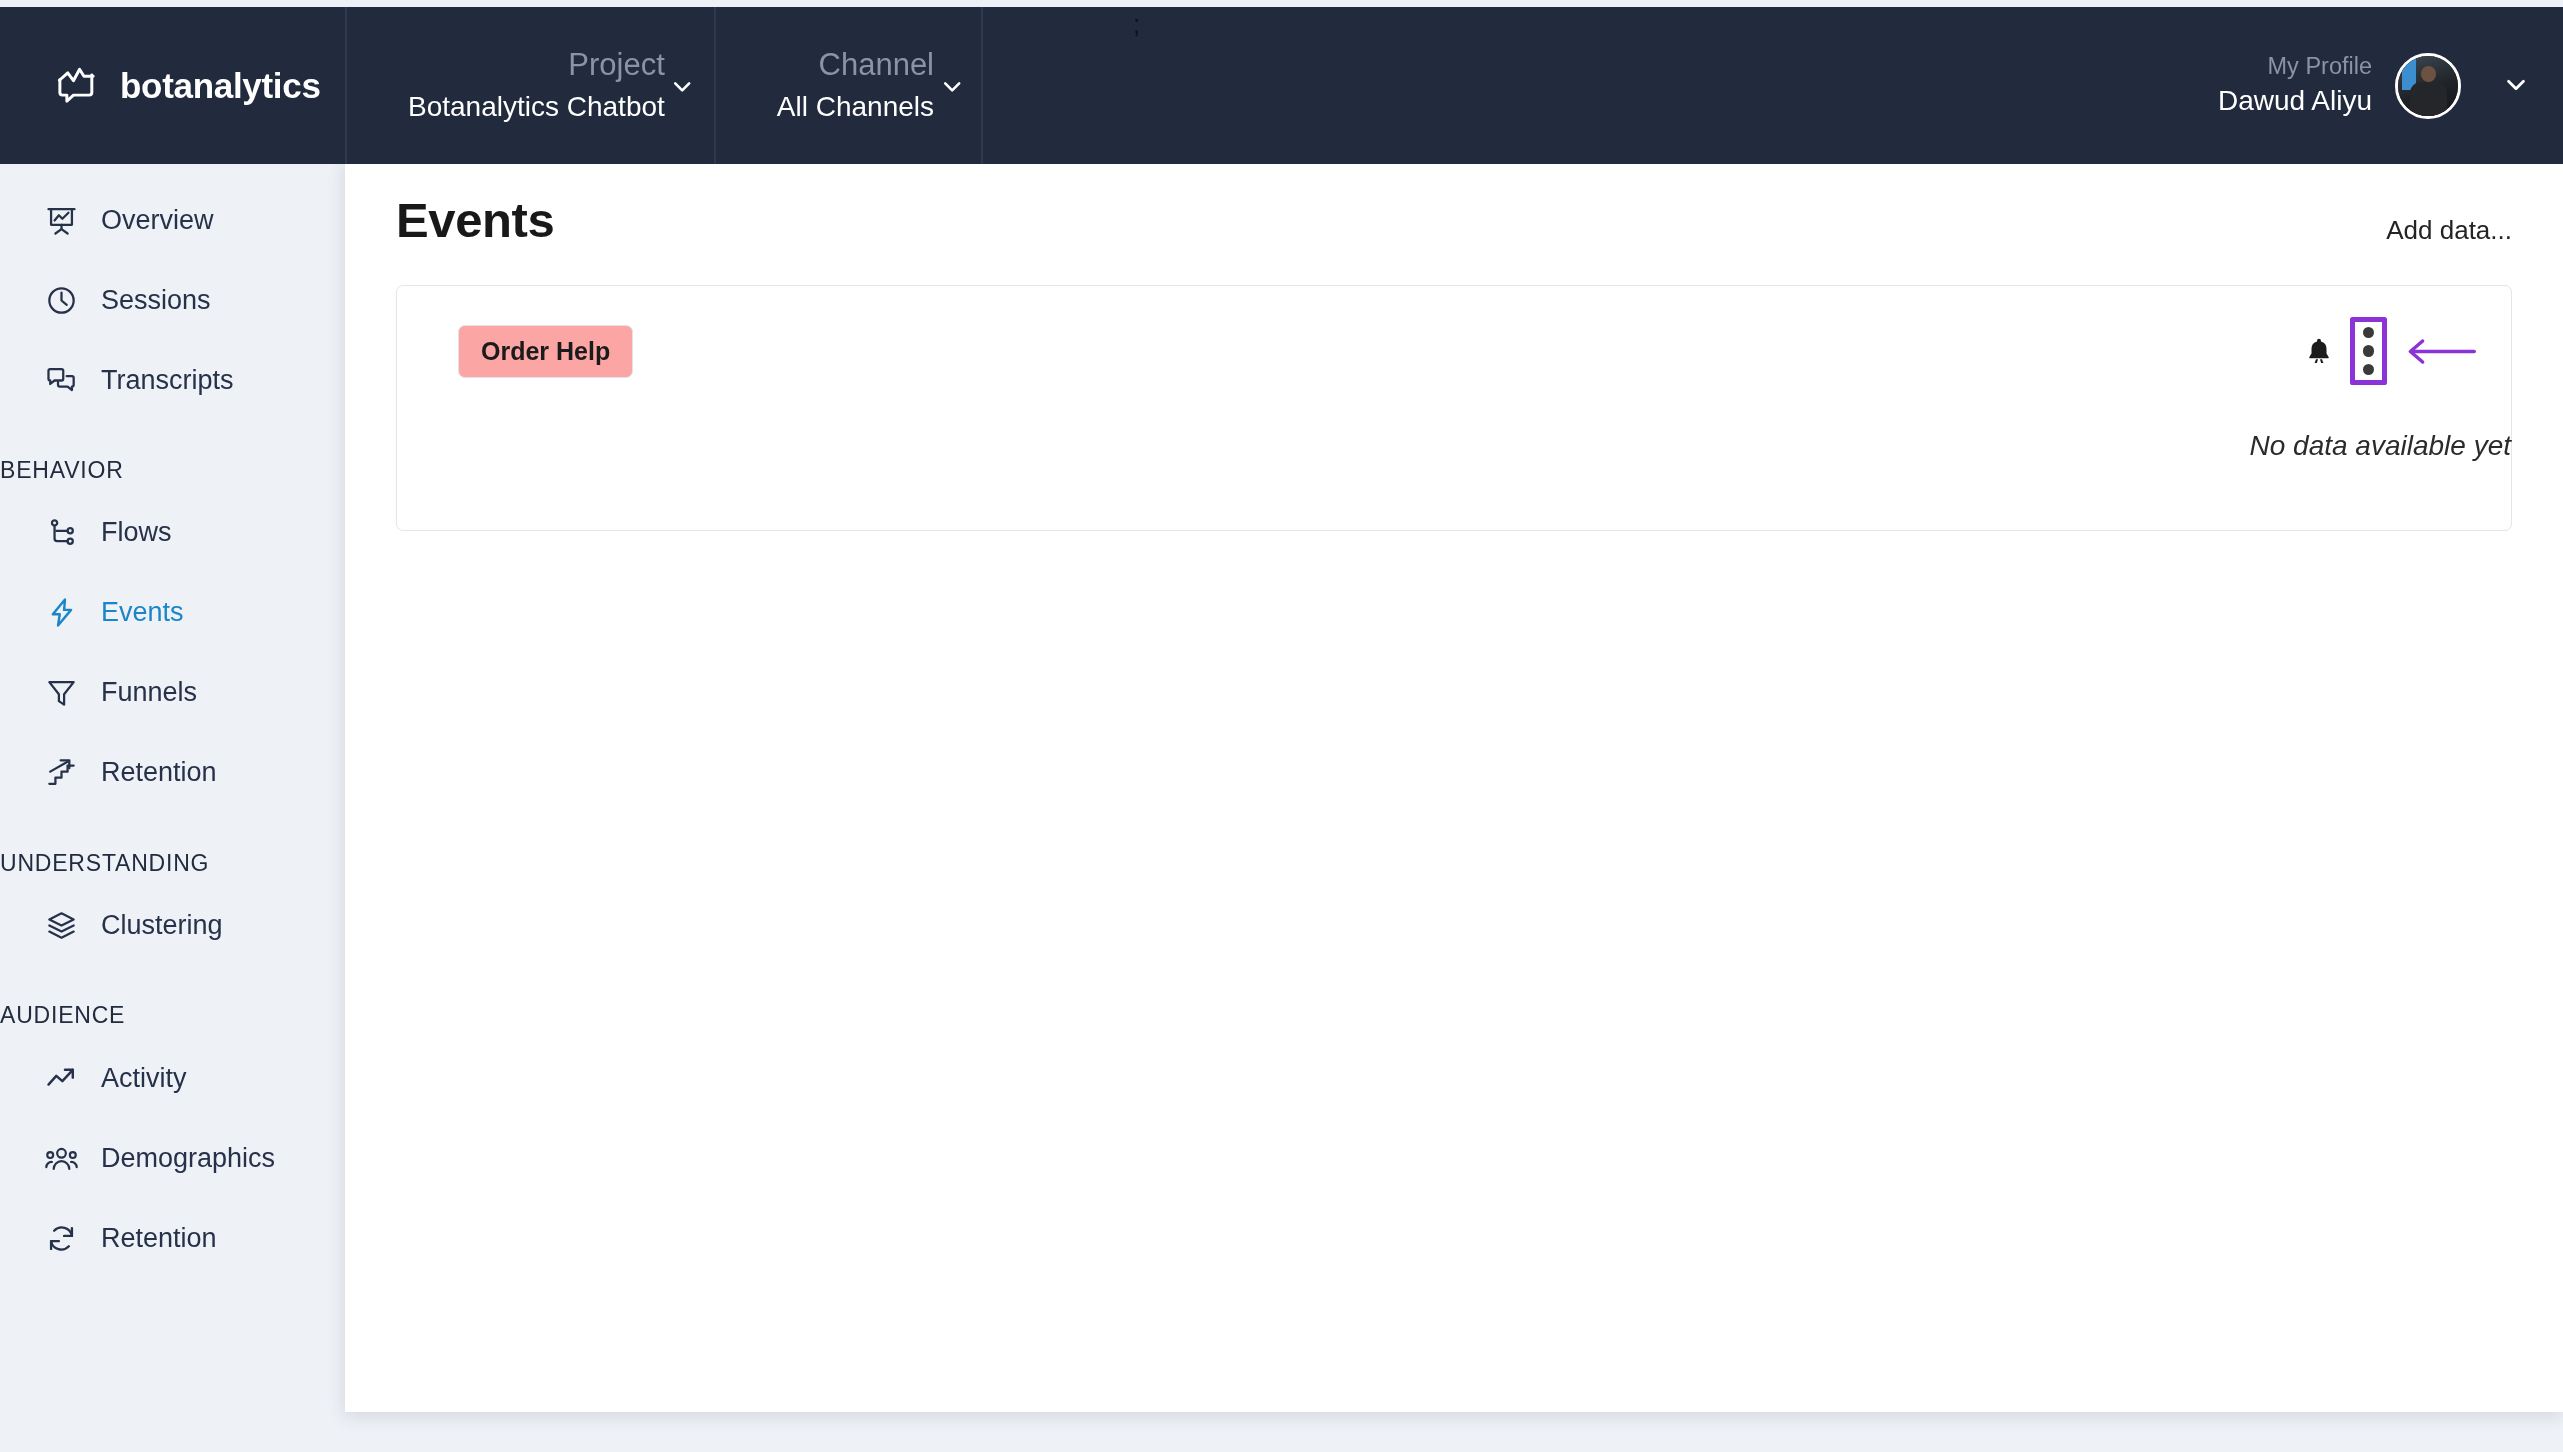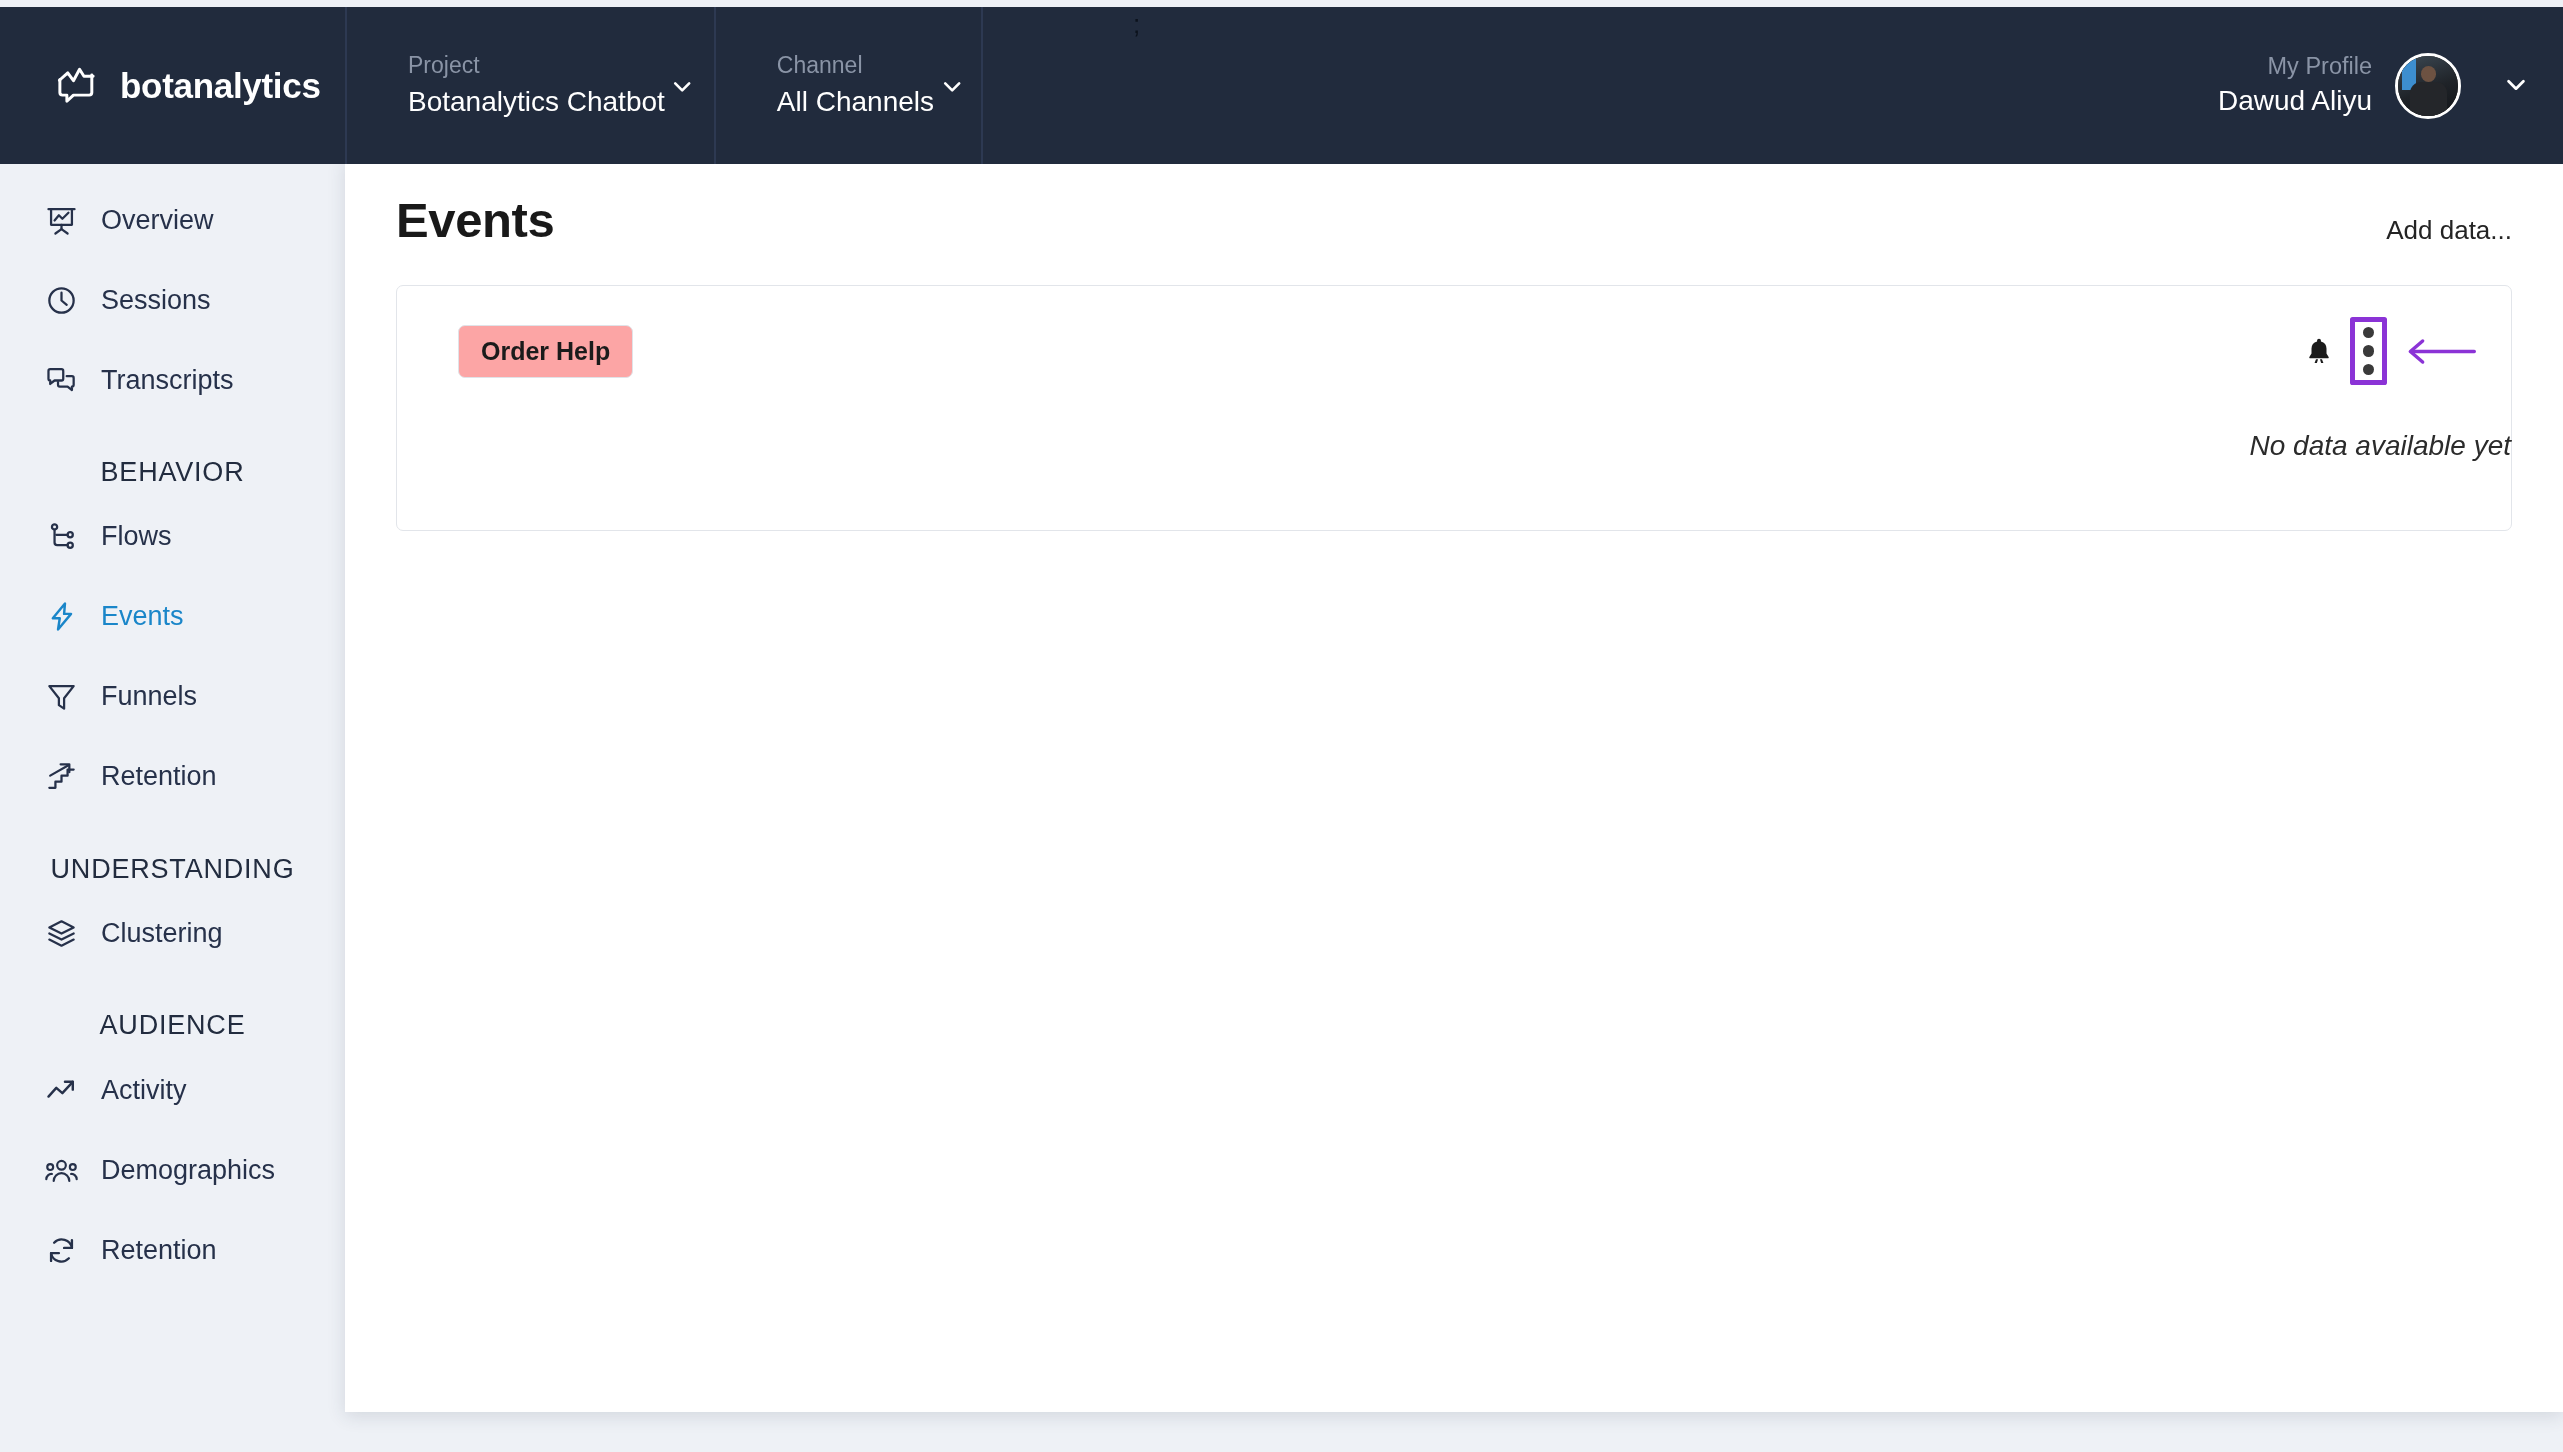--- a/index.html
+++ b/index.html
@@ -39,21 +39,21 @@
     cursor: pointer;
   }
   .hdr-select.divider-l::before {
     content: ""; position: absolute; left: 0; top: 0;
     width: 1.7px; height: 157px; background: #2d3952;
   }
   .hdr-select.divider-r::after {
     content: ""; position: absolute; right: 0; top: 0;
     width: 1.7px; height: 157px; background: #2d3952;
   }
-  .hdr-label { color: #8a94a6; font-size: 23px; line-height: 1.3; margin-bottom: 3.5px; }
+  .hdr-label { color: #8a94a6; font-size: 31px; line-height: 1.3; margin-bottom: 3.5px; text-align: right; }
   .hdr-value { color: #ffffff; font-size: 28px; line-height: 1.3; }
   .hdr-caret {
     position: absolute; right: 19px; top: 50%;
     transform: translateY(-50%);
     width: 24.4px; height: 24.4px;
   }
 
   .hdr-spacer { flex: 1 1 auto; }
 
   .profile {
@@ -89,22 +89,22 @@
   }
   .nav-item {
     display: flex; align-items: center; gap: 23px;
     height: 80px; padding-left: 45px;
     color: #26314a; font-size: 27px;
     cursor: pointer;
   }
   .nav-item.active { color: #1a86c9; }
   .nav-icon { width: 33px; height: 33px; flex: 0 0 33px; display: block; }
   .nav-group-title {
-    color: #222c3f; font-size: 27px; letter-spacing: 0.8px;
-    margin-top: 37px; margin-bottom: 8.7px; text-align: center;
+    color: #222c3f; font-size: 23px; letter-spacing: 0.8px;
+    margin-top: 37px; margin-bottom: 8.7px;
   }
 
   
   .content {
     position: absolute; top: 157px; left: 345px;
     width: 2218px; height: 1255px;
     background: #ffffff;
     box-shadow: 0 5.2px 17.4px rgba(40,55,80,0.14);
   }
   .page-head {

